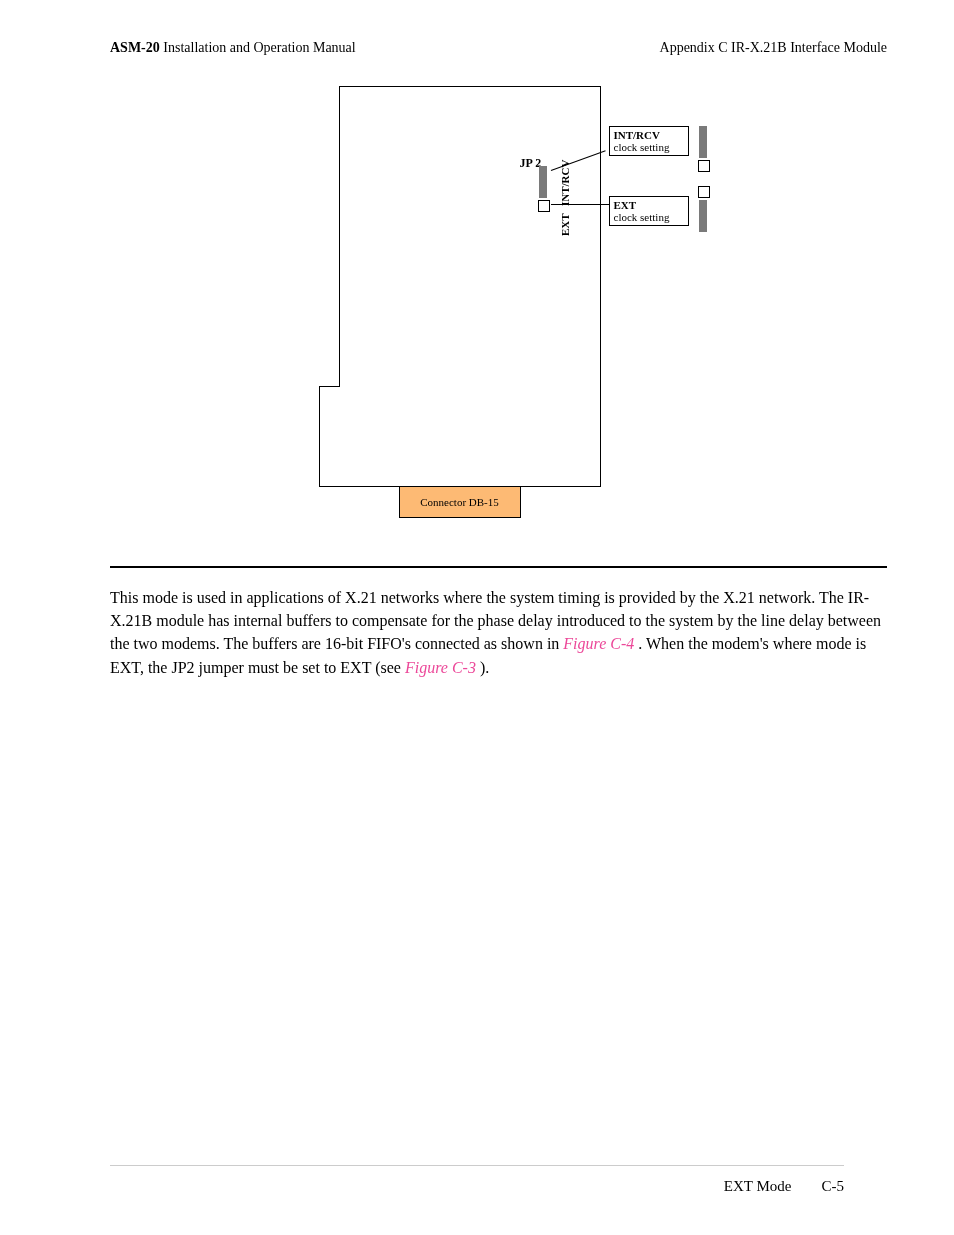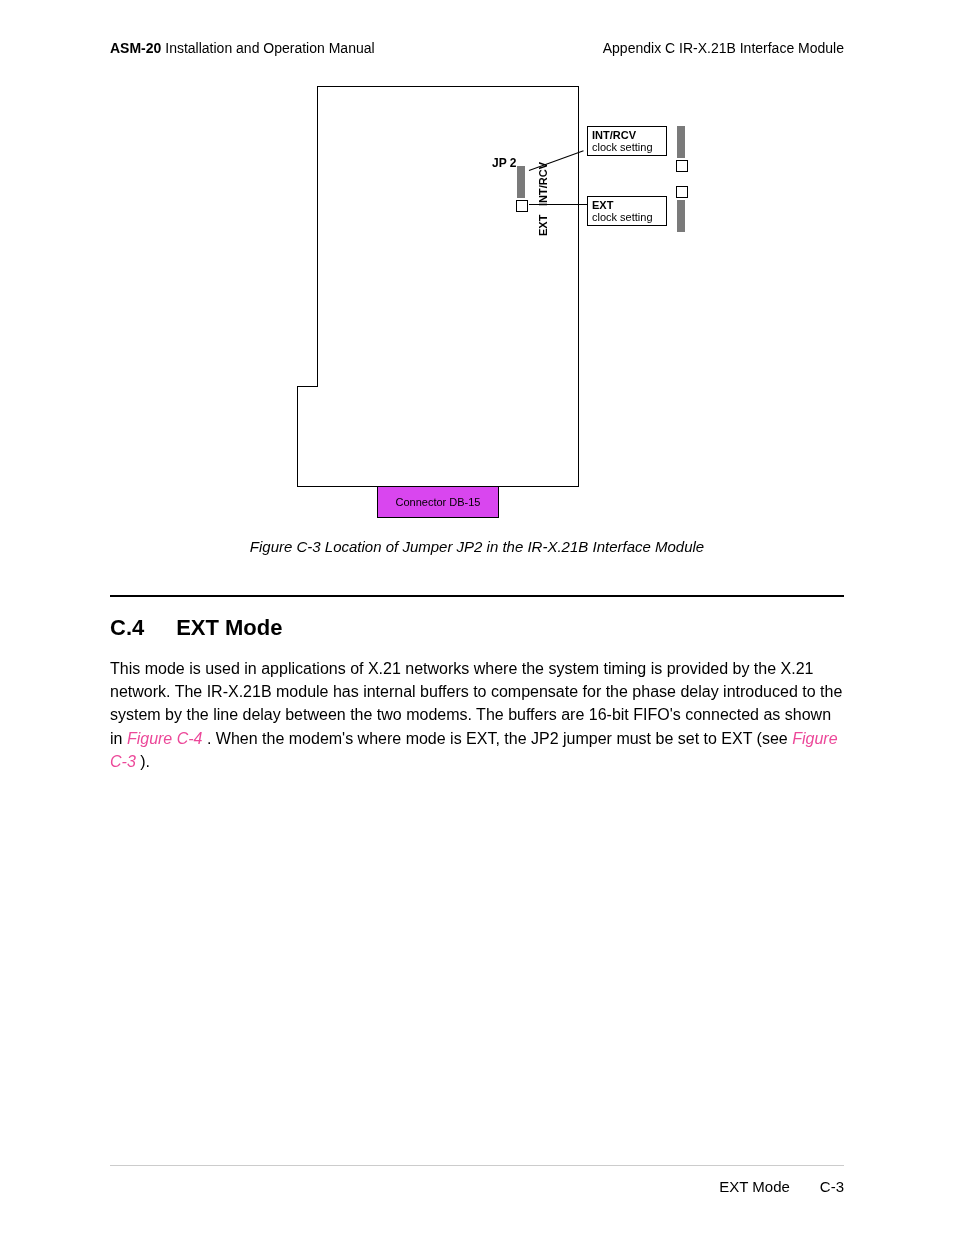--- a/index.html
+++ b/index.html
@@ -6,22 +6,23 @@
     margin: 0;
     padding: 0;
     background: #fff;
     font-family: "Segoe UI", "Helvetica Neue", Arial, sans-serif;
     color: #000;
   }
   .page {
     width: 954px;
     height: 1235px;
     box-sizing: border-box;
-    padding: 40px 110px 40px 110px;
+    padding: 40px 67px 40px 110px;
     position: relative;
+    font-family: Liberation Serif, serif;
   }
   .header {
     display: flex;
     justify-content: space-between;
     font-size: 14px;
     margin-bottom: 30px;
   }
   .header .left b { font-weight: 700; }
   .figure-wrap {
     width: 100%;
@@ -54,21 +55,21 @@
   .pcb-step-h {
     position: absolute;
     border-top: 1.5px solid #000;
     left: 0; top: 300px; width: 21px;
   }
   .connector {
     position: absolute;
     border: 1.5px solid #000;
     left: 80px; top: 400px;
     width: 120px; height: 30px;
-    background: #d946ef;
+    background: #fdba74;
     display: flex;
     align-items: center;
     justify-content: center;
     font-size: 11px;
   }
   .jp2-label {
     position: absolute;
     font-size: 12px;
     font-weight: 700;
   }
@@ -158,21 +159,21 @@
 
   <div class="figure-wrap">
     <div class="diagram">
       <div class="pcb-top"></div>
       <div class="pcb-step-h"></div>
       <div class="pcb-bottom"></div>
       <div class="connector">
         <span>Connector DB-15</span>
       </div>
 
-      <div class="jp2-label" style="left:195px; top:70px;text-align:right;">JP 2</div>
+      <div class="jp2-label" style="left:201px; top:70px;text-align:right;">JP 2</div>
 
       <div class="vtext" style="left:240px; top:120px;">INT/RCV</div>
       <div class="vtext" style="left:240px; top:150px;">EXT</div>
 
       <div class="jumper" style="left:220px; top:80px;"></div>
       <div class="pad" style="left:219px; top:114px;"></div>
 
       <div class="callout-box" style="left:290px; top:40px; width:70px;">
         <b>INT/RCV</b><br>
         <span>clock setting</span>
@@ -183,36 +184,31 @@
       <div class="callout-box" style="left:290px; top:110px; width:70px;">
         <b>EXT</b><br>
         <span>clock setting</span>
       </div>
       <div class="pad" style="left:379px; top:100px;"></div>
       <div class="jumper" style="left:380px; top:114px;"></div>
 
       <div class="line" style="left:232px; top:84px; width:58px; height:1px; transform:rotate(-20deg); transform-origin:left center;"></div>
       <div class="line" style="left:232px; top:118px; width:58px; height:1px;"></div>
     </div>
-    <div class="caption">Figure C-3  Location of Jumper JP2 in the IR-X.21B Interface Module</div>
   </div>
 
   <hr class="section-rule">
 
-  <h2 class="section">
-    <span class="num">C.4</span>
-    <span>EXT Mode</span>
-  </h2>
 
   <p class="body-text">
     <span>This mode is used in applications of X.21 networks where the system timing is provided by the X.21 network. The IR-X.21B module has internal buffers to compensate for the phase delay introduced to the system by the line delay between the two modems. The buffers are 16-bit FIFO's connected as shown in </span>
     <span class="xref">Figure C-4</span>
     <span>. When the modem's where mode is EXT, the JP2 jumper must be set to EXT (see </span>
     <span class="xref">Figure C-3</span>
     <span>).</span>
   </p>
 
   <div class="footer">
     <span>EXT Mode</span>
-    <span>C-3</span>
+    <span>C-5</span>
   </div>
 
 </div>
 
 </body></html>

